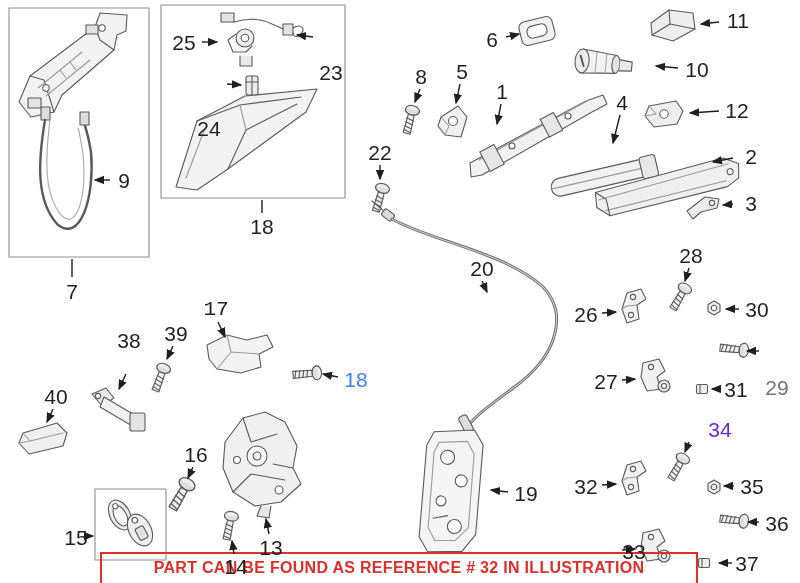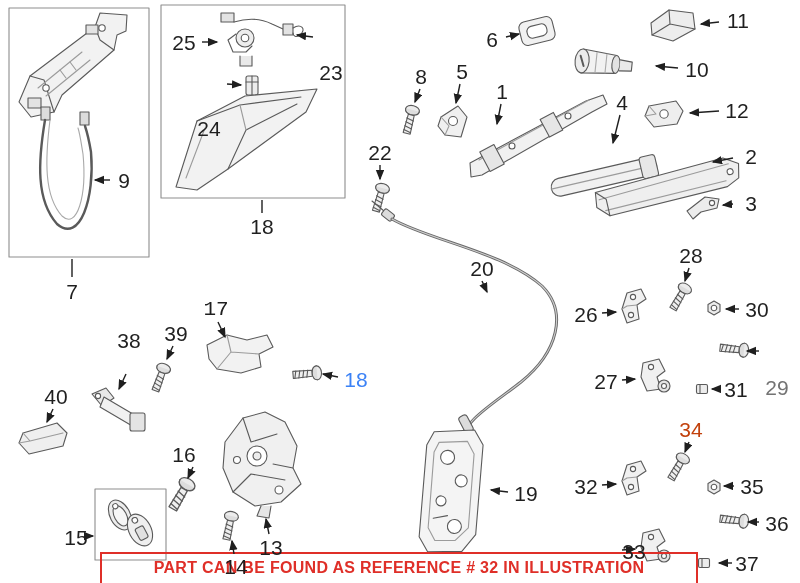--- a/index.html
+++ b/index.html
@@ -294,39 +294,39 @@
       <div class="callout-num" style="left: 492px; top: 39px; color: rgb(31, 31, 31);">6</div>
       <div class="callout-num" style="left: 72px; top: 291px; color: rgb(31, 31, 31);">7</div>
       <div class="callout-num" style="left: 421px; top: 76px; color: rgb(31, 31, 31);">8</div>
       <div class="callout-num" style="left: 124px; top: 180px; color: rgb(31, 31, 31);">9</div>
       <div class="callout-num" style="left: 697px; top: 69px; color: rgb(31, 31, 31);">10</div>
       <div class="callout-num" style="left: 738px; top: 20px; color: rgb(31, 31, 31);">11</div>
       <div class="callout-num" style="left: 737px; top: 110px; color: rgb(31, 31, 31);">12</div>
       <div class="callout-num" style="left: 271px; top: 547px; color: rgb(31, 31, 31);">13</div>
       <div class="callout-num" style="left: 236px; top: 566px; color: rgb(31, 31, 31);">14</div>
       <div class="callout-num" style="left: 76px; top: 537px; color: rgb(31, 31, 31);">15</div>
-      <div class="callout-num" style="left: 184px; top: 454px; color: rgb(31, 31, 31);">16</div>
+      <div class="callout-num" style="left: 196px; top: 454px; color: rgb(31, 31, 31);">16</div>
       <div class="callout-num" style="left: 216px; top: 309px; color: rgb(31, 31, 31); font-family: Liberation Mono, monospace;">17</div>
       <div class="callout-num" style="left: 356px; top: 379px; color: #3b82f6;">18</div>
       <div class="callout-num" style="left: 526px; top: 493px; color: rgb(31, 31, 31);">19</div>
       <div class="callout-num" style="left: 482px; top: 268px; color: rgb(31, 31, 31);">20</div>
       <div class="callout-num" style="left: 262px; top: 226px; color: rgb(31, 31, 31);">18</div>
       <div class="callout-num" style="left: 380px; top: 152px; color: rgb(31, 31, 31);">22</div>
       <div class="callout-num" style="left: 331px; top: 37px; color: rgb(31, 31, 31); margin-top: 35px;">23</div>
       <div class="callout-num" style="left: 209px; top: 84px; color: rgb(31, 31, 31); margin-top: 44px;">24</div>
       <div class="callout-num" style="left: 184px; top: 42px; color: rgb(31, 31, 31);">25</div>
       <div class="callout-num" style="left: 586px; top: 314px; color: rgb(31, 31, 31);">26</div>
       <div class="callout-num" style="left: 606px; top: 381px; color: rgb(31, 31, 31);">27</div>
       <div class="callout-num" style="left: 691px; top: 255px; color: rgb(31, 31, 31);">28</div>
       <div class="callout-num" style="left: 777px; top: 351px; color: #737373; margin-top: 36px;">29</div>
       <div class="callout-num" style="left: 757px; top: 309px; color: rgb(31, 31, 31);">30</div>
       <div class="callout-num" style="left: 736px; top: 389px; color: rgb(31, 31, 31);">31</div>
       <div class="callout-num" style="left: 586px; top: 486px; color: rgb(31, 31, 31);">32</div>
       <div class="callout-num" style="left: 606px; top: 551px; color: rgb(31, 31, 31); margin-left: 28px;">33</div>
-      <div class="callout-num" style="left: 691px; top: 429px; color: #c2410c;">34</div>
+      <div class="callout-num" style="left: 720px; top: 429px; color: #6d28d9;">34</div>
       <div class="callout-num" style="left: 752px; top: 486px; color: rgb(31, 31, 31);">35</div>
       <div class="callout-num" style="left: 777px; top: 523px; color: rgb(31, 31, 31);">36</div>
       <div class="callout-num" style="left: 747px; top: 563px; color: rgb(31, 31, 31);">37</div>
       <div class="callout-num" style="left: 129px; top: 340px; color: rgb(31, 31, 31);">38</div>
       <div class="callout-num" style="left: 176px; top: 333px; color: rgb(31, 31, 31); text-align: center;">39</div>
       <div class="callout-num" style="left: 56px; top: 396px; color: rgb(31, 31, 31);">40</div>
     </div>
 </div>
 
 </body></html>

